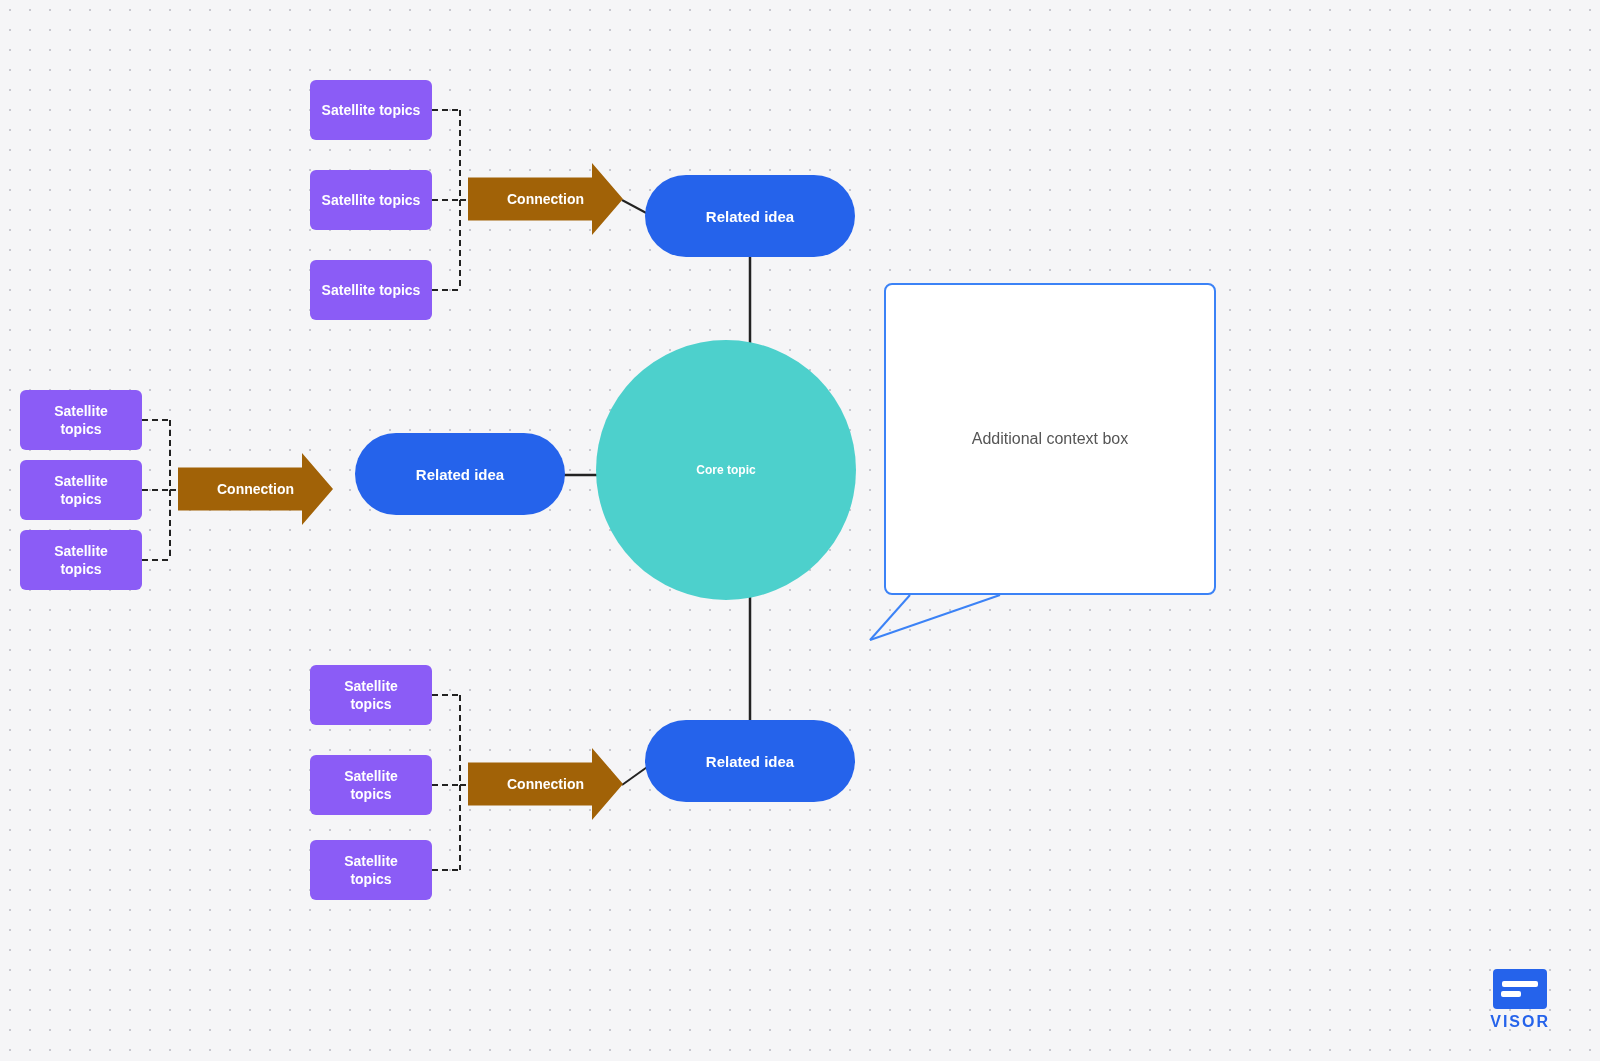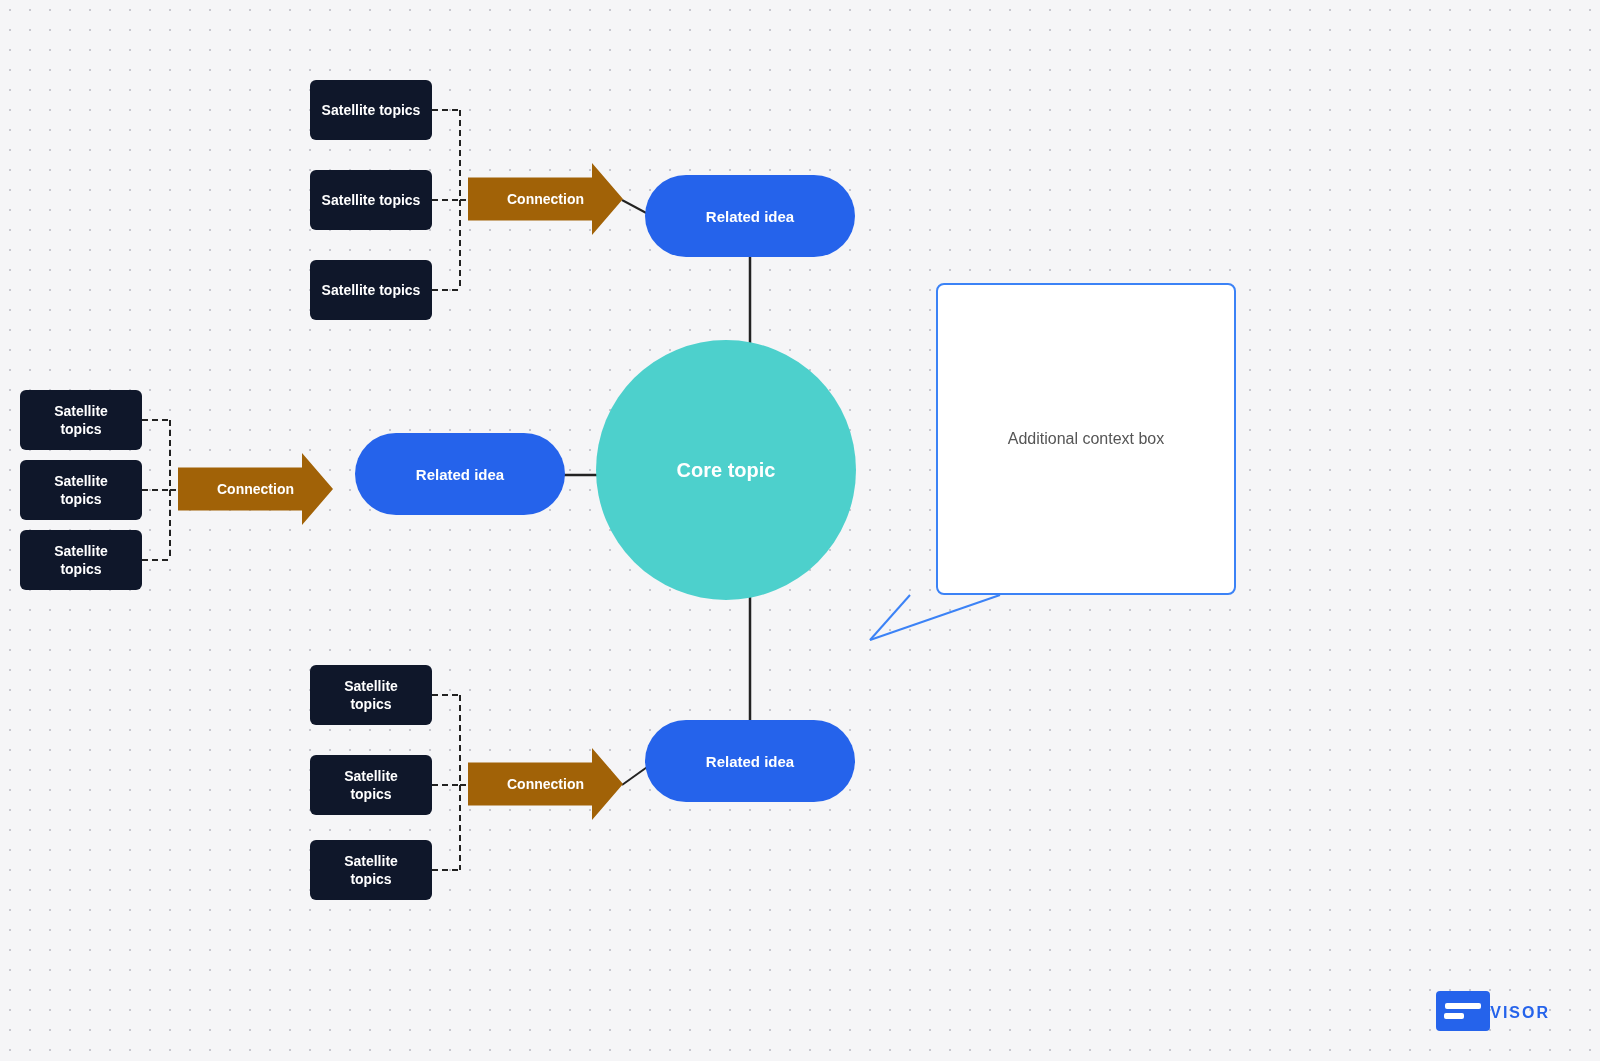--- a/index.html
+++ b/index.html
@@ -22,21 +22,21 @@
     svg.diagram-svg {
       position: absolute;
       top: 0; left: 0;
       width: 1600px;
       height: 1061px;
     }
 
     
     .sat-box {
       position: absolute;
-      background: #0f172a;
+      background: #8b5cf6;
       color: #fff;
       font-size: 14px;
       font-weight: 600;
       border-radius: 6px;
       display: flex;
       align-items: center;
       justify-content: center;
       text-align: center;
       padding: 6px 10px;
       line-height: 1.3;
@@ -67,21 +67,21 @@
       align-items: center;
       justify-content: center;
       text-align: center;
     }
 
     
     .core-circle {
       position: absolute;
       background: #4dd0cc;
       color: #fff;
-      font-size: 20px;
+      font-size: 12px;
       font-weight: 700;
       border-radius: 50%;
       display: flex;
       align-items: center;
       justify-content: center;
       text-align: center;
     }
 
     
     .context-box {
@@ -95,21 +95,21 @@
       color: #555;
       font-size: 16px;
     }
 
     
     .visor-logo {
       position: absolute;
       bottom: 30px;
       right: 50px;
       display: flex;
-      flex-direction: row;
+      flex-direction: column;
       align-items: center;
     }
     .visor-icon {
       width: 54px;
       height: 40px;
       background: #2563eb;
       border-radius: 4px;
       display: flex;
       flex-direction: column;
       align-items: center;
@@ -198,21 +198,21 @@
   <div class="sat-box" style="left:310px; top:665px; width:122px; height:60px;">Satellite<br>topics</div>
   <div class="sat-box" style="left:310px; top:755px; width:122px; height:60px;">Satellite<br>topics</div>
   <div class="sat-box" style="left:310px; top:840px; width:122px; height:60px;">Satellite<br>topics</div>
 
   <div class="conn-arrow" style="left:468px; top:748px; width:155px; height:72px;">Connection</div>
 
   <div class="rel-pill" style="left:645px; top:720px; width:210px; height:82px;">Related idea</div>
 
   <div class="core-circle" style="left:596px; top:340px; width:260px; height:260px;">Core topic</div>
 
-  <div class="context-box" style="left:936px; top:283px; width:300px; height:312px;text-align:right;">
+  <div class="context-box" style="left:884px; top:283px; width:332px; height:312px;text-align:right;">
     <span>Additional context box</span>
   </div>
 
   <div class="visor-logo">
     <div class="visor-icon">
       <div class="visor-bar"></div>
       <div class="visor-bar half"></div>
     </div>
     <div class="visor-text">VISOR</div>
   </div>

